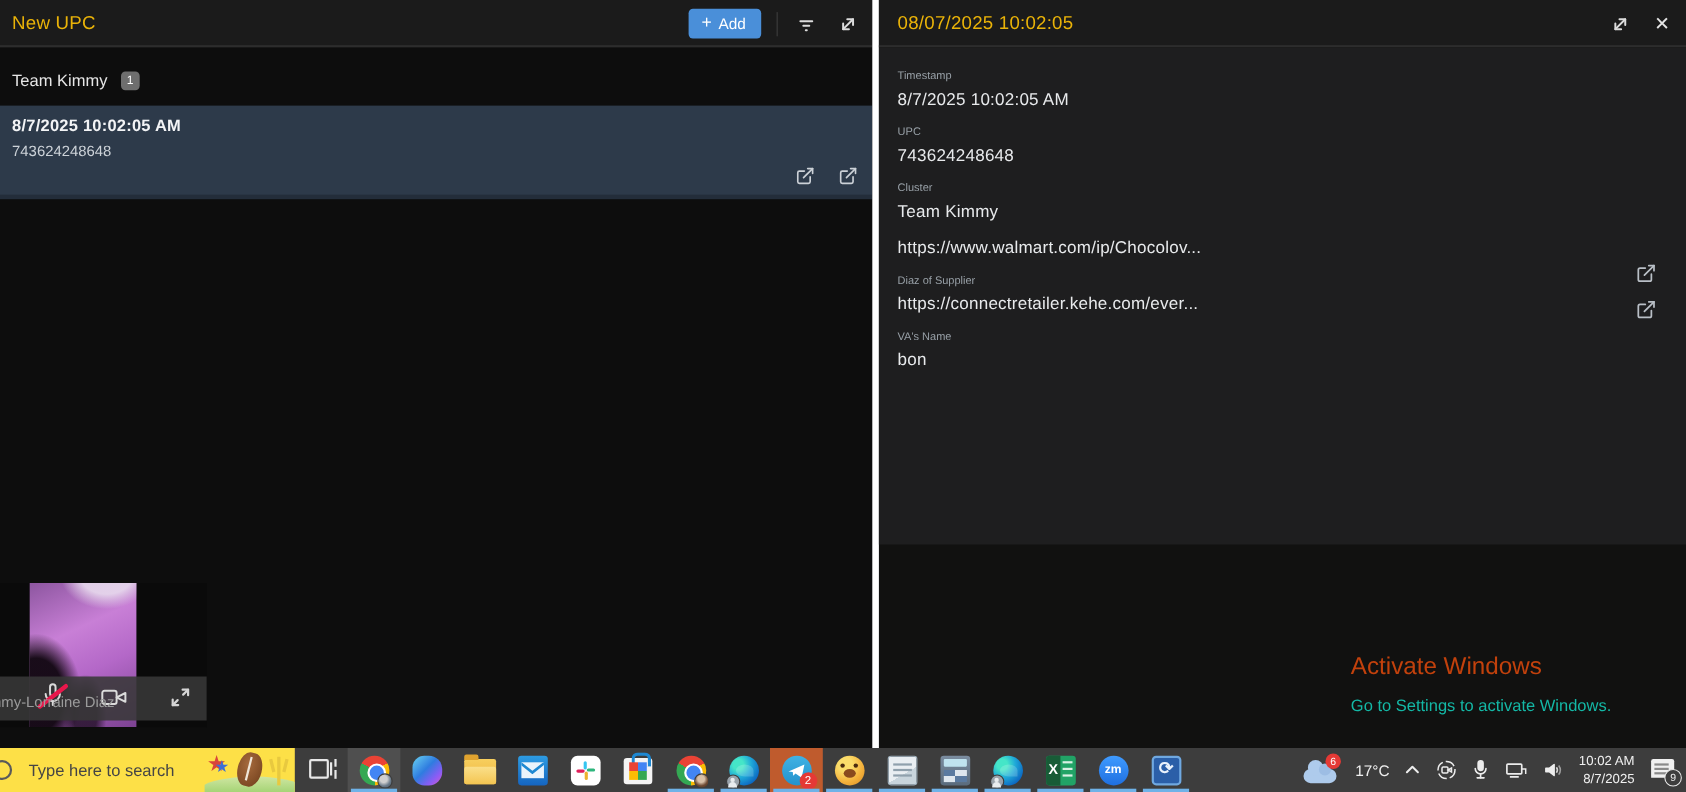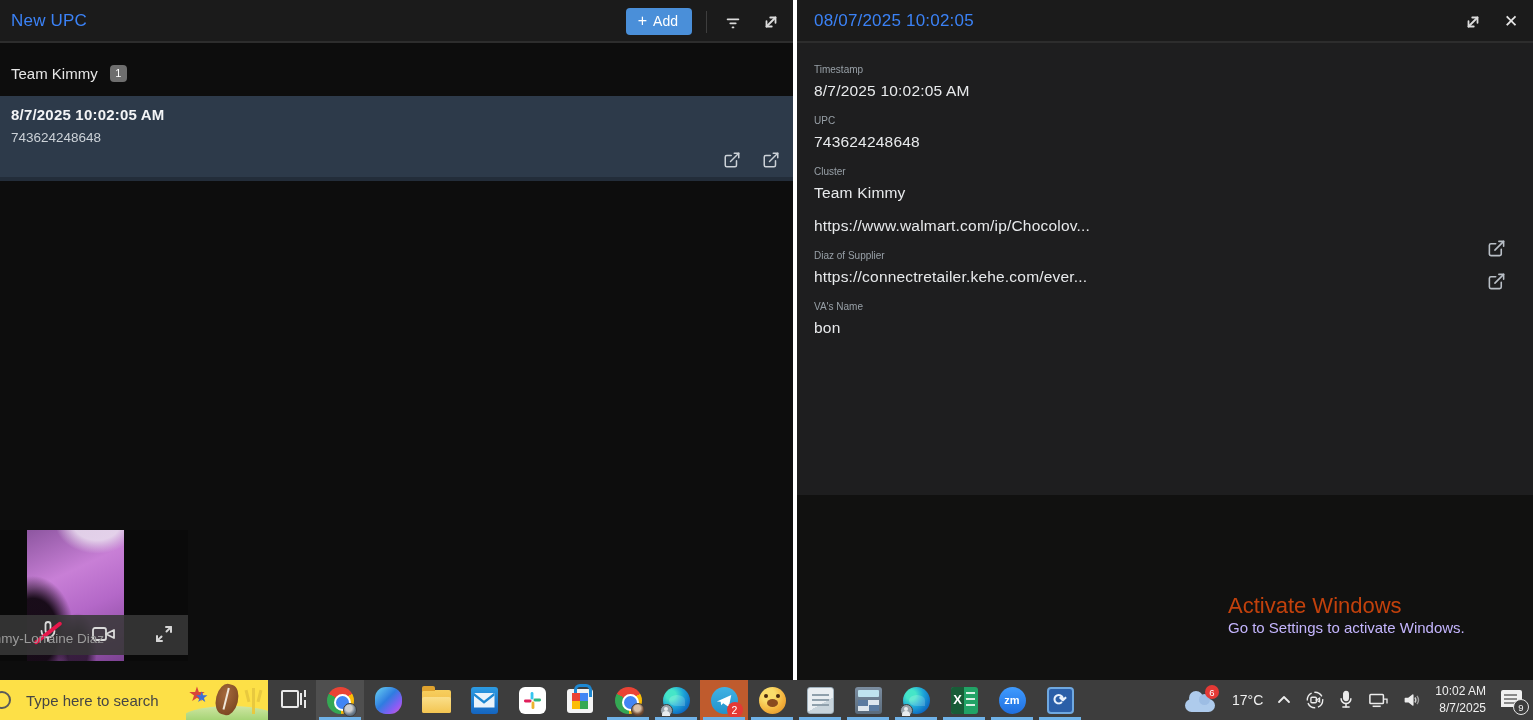--- a/index.html
+++ b/index.html
@@ -4,25 +4,25 @@
 <style>
   * { margin:0; padding:0; box-sizing:border-box; }
   html,body { width:1533px; height:720px; background:#000; }
   body { font-family:"Liberation Sans", sans-serif; overflow:hidden; }
   .screen { position:relative; width:1533px; height:720px; background:#111; overflow:hidden; }
 
   
   .main { position:absolute; top:0; left:0; width:1533px; height:680px; display:flex; }
 
   .left-panel { position:relative; width:793px; height:680px; background:#0d0d0d; }
-  .right-panel { position:relative; width:740px; height:680px; background:#111110; border-left:4px solid #ffffff; }
+  .right-panel { position:relative; width:740px; height:680px; background:#111110; border-left:6px solid #ffffff; }
 
   .panel-header { position:relative; height:43px; background:#1b1b1b; border-bottom:2px solid #2d2d2d;
                   display:flex; align-items:center; }
-  .panel-title { color:#3b82f6; font-size:17px; letter-spacing:.2px; padding-left:11px; }
+  .panel-title { color:#eab308; font-size:17px; letter-spacing:.2px; padding-left:11px; }
   .right-panel .panel-title { padding-left:17px; }
 
   .header-actions { position:absolute; right:10px; top:0; height:43px; display:flex; align-items:center; gap:14px; }
   .add-btn { display:flex; align-items:center; gap:6px; background:#4a8fd9; color:#fff; font-size:14px;
              padding:5px 14px 6px 12px; border-radius:4px; cursor:pointer; }
   .add-plus { font-size:16px; line-height:1; }
   .v-div { width:1px; height:22px; background:#3e3e3e; }
   .icon-btn { display:flex; align-items:center; justify-content:center; width:24px; height:24px; color:#dcdcdc; }
   .icon-btn svg { display:block; }
   .close-x { color:#e6e6e6; font-size:17px; line-height:1; }
@@ -43,21 +43,21 @@
   
   .fields { position:relative; height:452px; background:#1e1e1f; padding:21px 17px 0 17px; }
   .field { position:relative; margin-bottom:15px; padding-right:50px; }
   .field-label { color:#98a0a7; font-size:10px; margin-bottom:7px; }
   .field-value { color:#e8eaec; font-size:15.5px; letter-spacing:.2px; }
   .field-link-icon { position:absolute; right:10px; top:22px; color:#b9bfc6; }
 
   
   .watermark { position:absolute; left:1228px; top:593px; pointer-events:none; }
   .wm-1 { color:#c2410c; font-size:22px; }
-  .wm-2 { color:#c4b5fd; font-size:15px; margin-top:0; }
+  .wm-2 { color:#14b8a6; font-size:15px; margin-top:14px; }
 
   
   .webcam { position:absolute; left:0; top:530px; width:188px; height:131px; background:#0a0a0a; overflow:hidden; }
   .webcam-video { position:absolute; left:27px; top:0; width:97px; height:131px;
       background:
         radial-gradient(ellipse 60px 45px at 72% -6%, rgba(235,225,240,.85) 0 40%, rgba(235,225,240,0) 70%),
         radial-gradient(ellipse 55px 75px at 6% 78%, rgba(18,8,18,.96) 0 45%, rgba(18,8,18,0) 75%),
         radial-gradient(ellipse 26px 50px at 52% 92%, rgba(40,20,45,.85) 0 40%, rgba(40,20,45,0) 75%),
         linear-gradient(155deg, #8d56a0 0%, #c87fd6 35%, #b468c8 60%, #7c4292 100%); }
   .webcam-bar { position:absolute; left:0; top:85px; width:188px; height:40px; background:rgba(56,56,56,.88);

